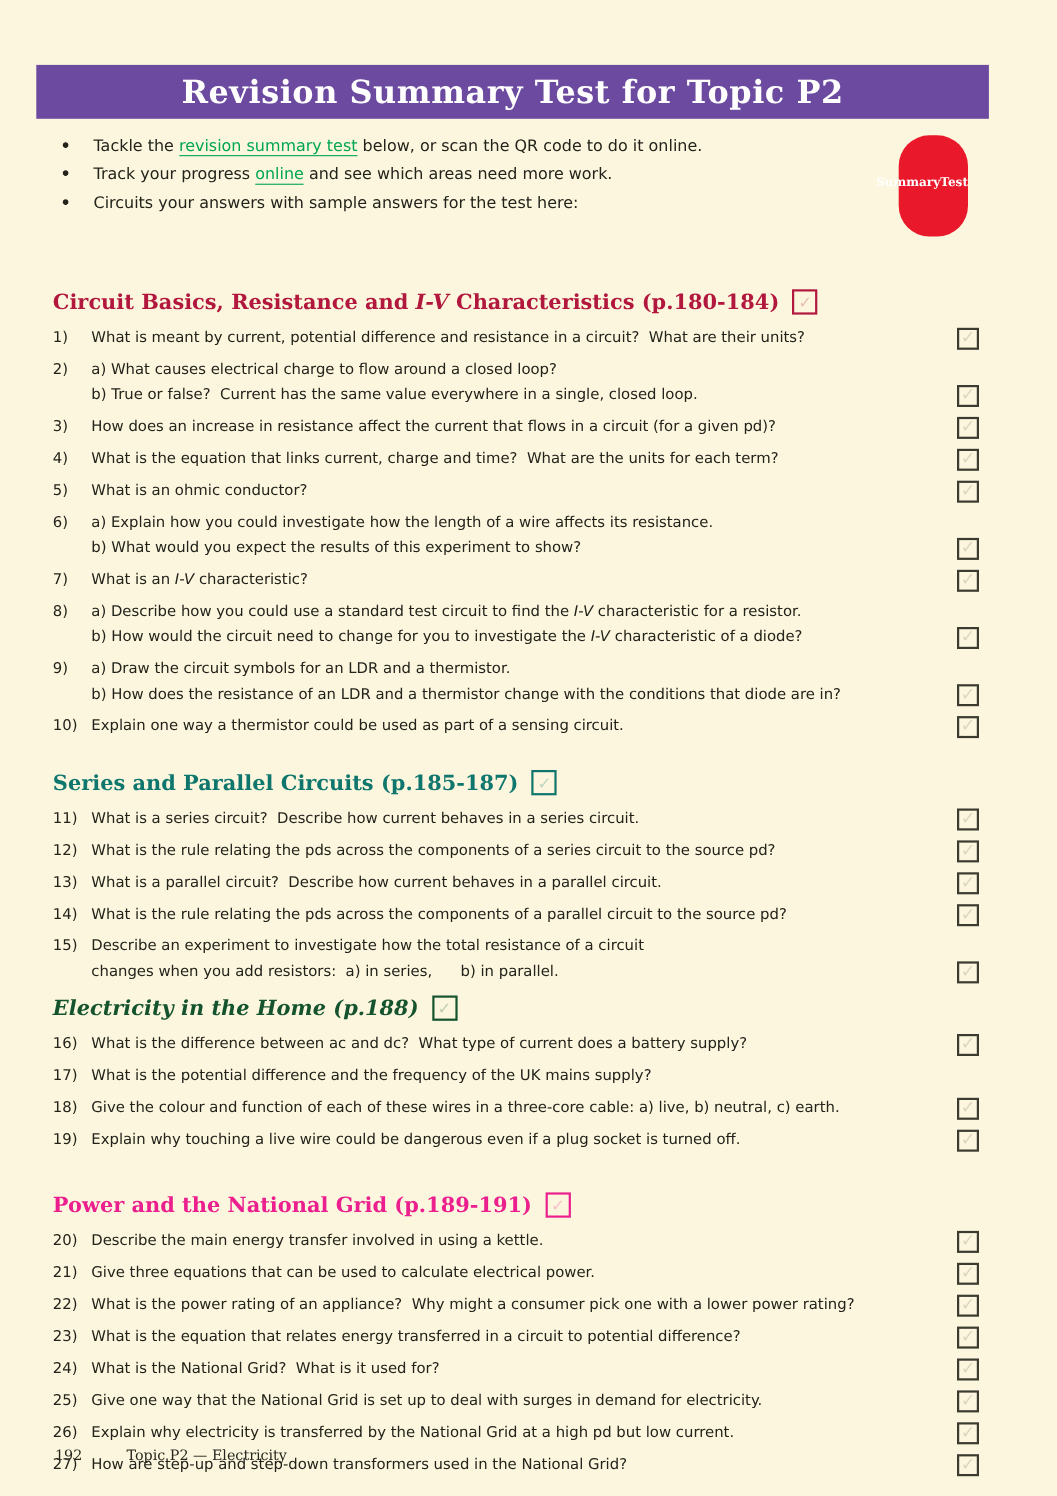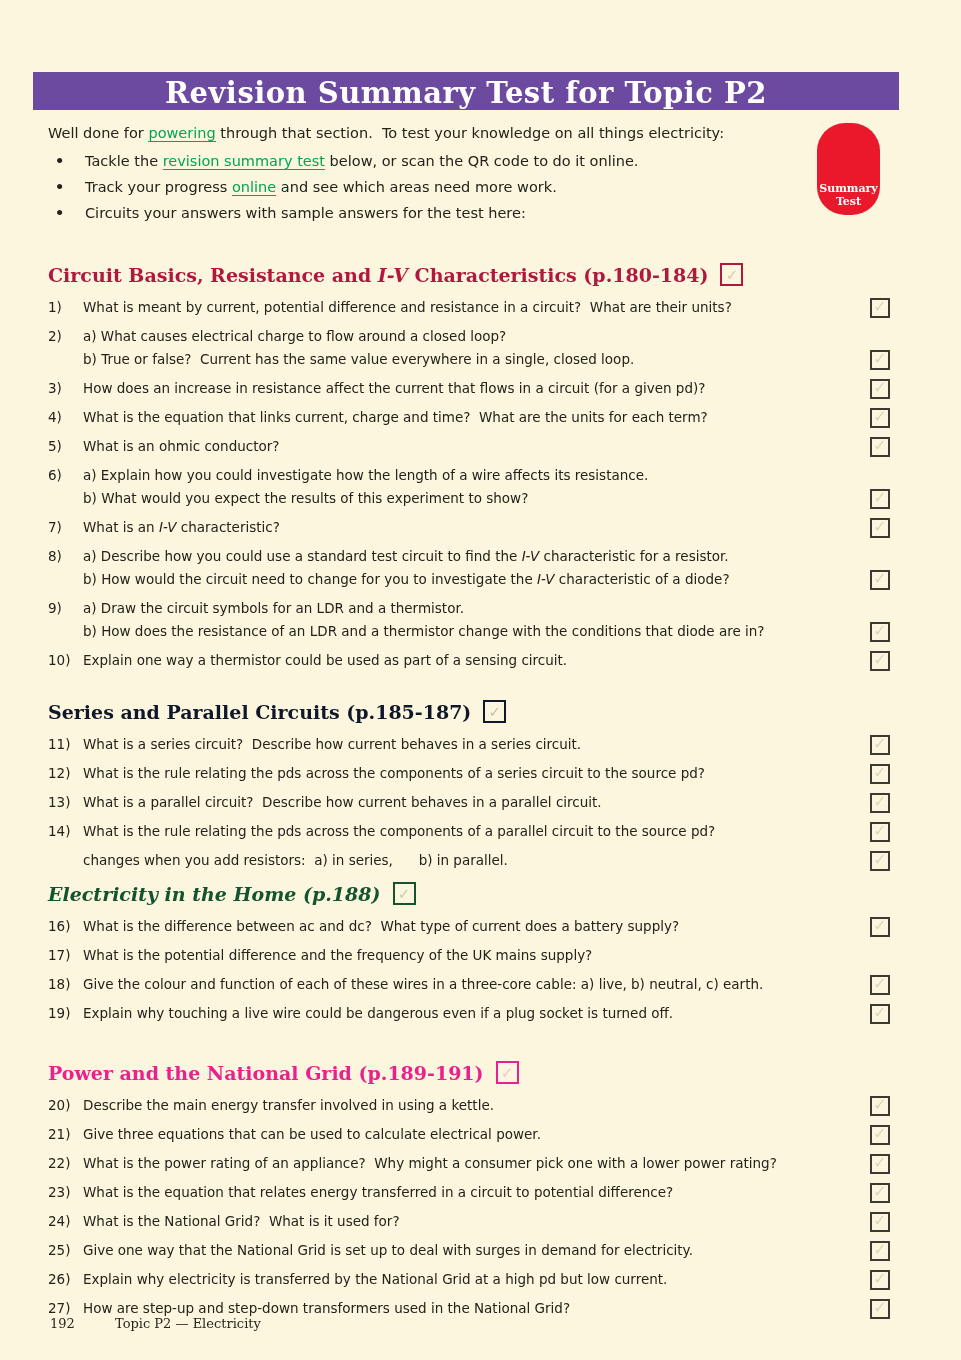--- a/index.html
+++ b/index.html
@@ -5,22 +5,22 @@
   html,body{margin:0;padding:0;}
   body{
     width:961px;height:1360px;
     background:#fbf6dd;
     font-family:"DejaVu Sans",sans-serif;
     color:#23231b;
     position:relative;
     overflow:hidden;
   }
   .banner{
-    position:absolute;left:33px;top:72px;width:866px;height:38px;
-    display:flex;align-items:flex-end;justify-content:center;
+    position:absolute;left:33px;top:59px;width:866px;height:49px;
+    display:flex;align-items:center;justify-content:center;
   }
   .banner h1{
     margin:0;color:#ffffff;
     font-family:"DejaVu Serif",serif;font-weight:bold;
     font-size:29px;letter-spacing:0.5px;
   }
   .intro{
     position:absolute;left:48px;top:122px;width:756px;
     font-size:14.5px;line-height:23px;
   }
@@ -33,21 +33,21 @@
   .glink{
     color:#00a651;
     border-bottom:1.6px solid #00a651;
     padding-bottom:0px;
   }
   .badge{
     position:absolute;left:817px;top:123px;width:63px;height:92px;
     background:#e9182b;color:#ffffff;
     font-family:"DejaVu Serif",serif;font-weight:bold;font-size:11px;
     line-height:13px;text-align:center;
-    display:flex;flex-direction:column;justify-content:flex-end;align-items:center;
+    display:flex;flex-direction:row;justify-content:flex-end;align-items:center;
     box-sizing:border-box;padding-bottom:7px;border-radius:28px;
   }
   .sections{position:absolute;left:48px;top:253px;width:842px;}
   .section-heading{
     display:flex;align-items:center;
     font-family:"DejaVu Serif",serif;font-weight:bold;font-size:19px;
     margin:10px 0 10px 0;white-space:pre-wrap;
   }
   .section-heading .htext{white-space:pre-wrap;}
   .scheck{
@@ -78,21 +78,20 @@
   .footer .pnum{margin-right:36px;}
 </style>
 </head>
 <body style="background: rgb(251, 246, 221);">
 
 <div class="banner" id="banner" style="background: rgb(107, 74, 160);">
   <h1>Revision Summary Test for Topic P2</h1>
 </div>
 
 <div class="intro">
-  <p class="intro-line" id="intro-line1"><span>Well done for </span><span class="glink">powering</span><span> through that section.  To test your knowledge on all things electricity:</span></p>
   <ul class="bullets" id="bullets">
       <li class="bullet">
         <span class="bullet-marker">•</span>
         <div class="bullet-body">
           <div class="bline"><span>Tackle the </span><span class="glink">revision summary test</span><span> below, or scan the QR code to do it online.</span></div>
         </div>
       </li>
       <li class="bullet">
         <span class="bullet-marker">•</span>
         <div class="bullet-body">
@@ -241,21 +240,21 @@
           <span class="qtext"><span>Explain one way a thermistor could be used as part of a sensing circuit.</span></span>
           <span class="qcheckcell">
             <span class="cbox">
               <span class="tick">✓</span>
             </span>
           </span>
         </div>
       </div>
     </div>
     <div class="section">
-      <div class="section-heading" style="color: #0f172a; margin-top: 28px;"><span class="htext"><span>Series and Parallel Circuits (p.185-187)</span></span><span class="scheck"><span class="tick">✓</span></span></div>
+      <div class="section-heading" style="color: #0f766e; margin-top: 28px;"><span class="htext"><span>Series and Parallel Circuits (p.185-187)</span></span><span class="scheck"><span class="tick">✓</span></span></div>
       <div class="question">
         <div class="qline">
           <span class="qnum">11)</span>
           <span class="qtext"><span>What is a series circuit?  Describe how current behaves in a series circuit.</span></span>
           <span class="qcheckcell">
             <span class="cbox">
               <span class="tick">✓</span>
             </span>
           </span>
         </div>
@@ -287,20 +286,25 @@
           <span class="qnum">14)</span>
           <span class="qtext"><span>What is the rule relating the pds across the components of a parallel circuit to the source pd?</span></span>
           <span class="qcheckcell">
             <span class="cbox">
               <span class="tick">✓</span>
             </span>
           </span>
         </div>
       </div>
       <div class="question">
+        <div class="qline">
+          <span class="qnum">15)</span>
+          <span class="qtext"><span>Describe an experiment to investigate how the total resistance of a circuit</span></span>
+          <span class="qcheckcell"></span>
+        </div>
         <div class="qline">
           <span class="qnum"></span>
           <span class="qtext"><span>changes when you add resistors:  a) in series,      b) in parallel.</span></span>
           <span class="qcheckcell">
             <span class="cbox">
               <span class="tick">✓</span>
             </span>
           </span>
         </div>
       </div>

